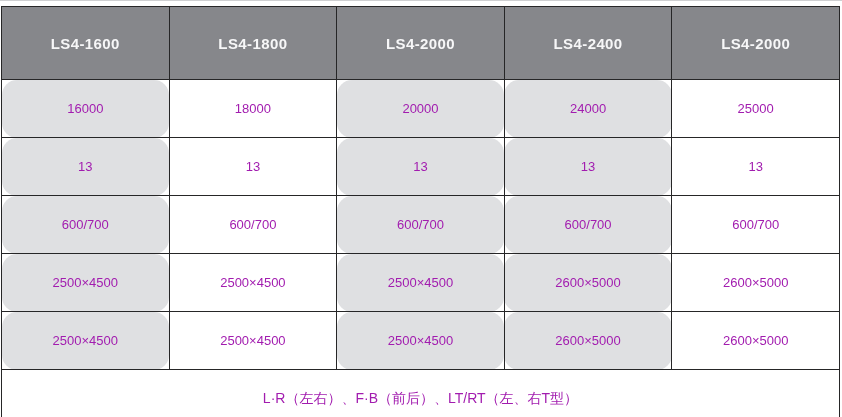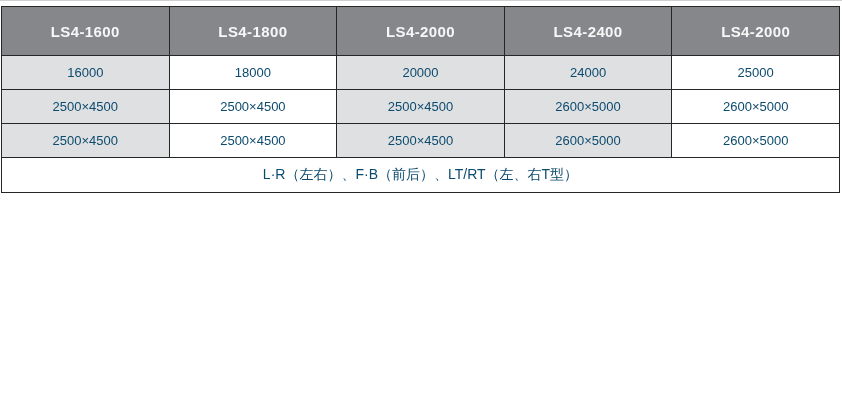--- a/index.html
+++ b/index.html
@@ -24,37 +24,38 @@
     top: 6px;
     width: 839px;
     border-collapse: collapse;
     table-layout: fixed;
   }
   table.spec th,
   table.spec td {
     border: 1px solid #262627;
     text-align: center;
     vertical-align: middle;
-    padding: 0;
+    padding: 12px;
     overflow: hidden;
     white-space: nowrap;
   }
   table.spec th {
     background: #86878b;
     color: #f7f7f8;
     font-size: 15px;
     font-weight: bold;
     letter-spacing: 0.4px;
     height: 48px;
   }
   table.spec td {
     background: #ffffff;
-    color: #0c4a6e;
+    color: #a21caf;
     font-size: 13px;
     height: 33px;
+    border-radius: 15px;
   }
   table.spec td.shade {
     background: #dfe0e2;
   }
   table.spec tfoot td {
     height: 34px;
     font-size: 14px;
     background: #ffffff;
   }
 </style>
@@ -75,20 +76,34 @@
   </thead>
   <tbody>
       <tr>
         <td class="shade">16000</td>
         <td>18000</td>
         <td class="shade">20000</td>
         <td class="shade">24000</td>
         <td>25000</td>
       </tr>
       <tr>
+        <td class="shade">13</td>
+        <td>13</td>
+        <td class="shade">13</td>
+        <td class="shade">13</td>
+        <td>13</td>
+      </tr>
+      <tr>
+        <td class="shade">600/700</td>
+        <td>600/700</td>
+        <td class="shade">600/700</td>
+        <td class="shade">600/700</td>
+        <td>600/700</td>
+      </tr>
+      <tr>
         <td class="shade">2500×4500</td>
         <td>2500×4500</td>
         <td class="shade">2500×4500</td>
         <td class="shade">2600×5000</td>
         <td>2600×5000</td>
       </tr>
       <tr>
         <td class="shade">2500×4500</td>
         <td>2500×4500</td>
         <td class="shade">2500×4500</td>

